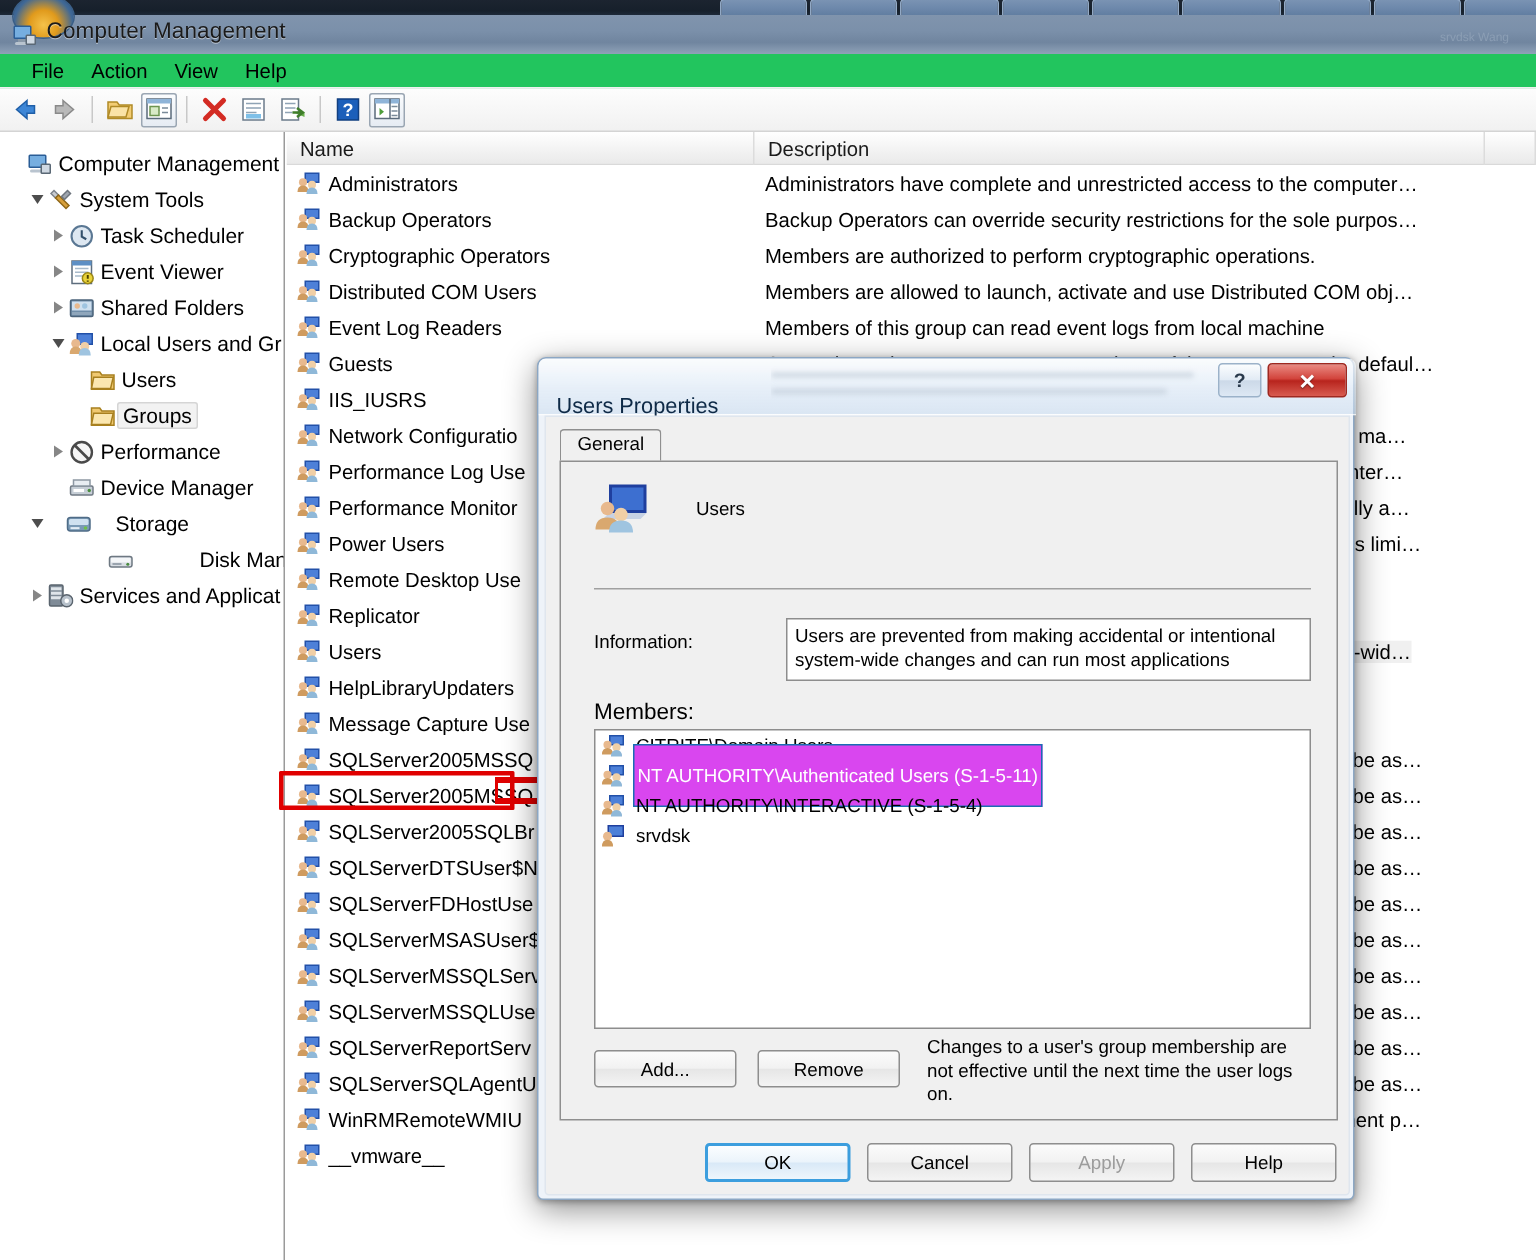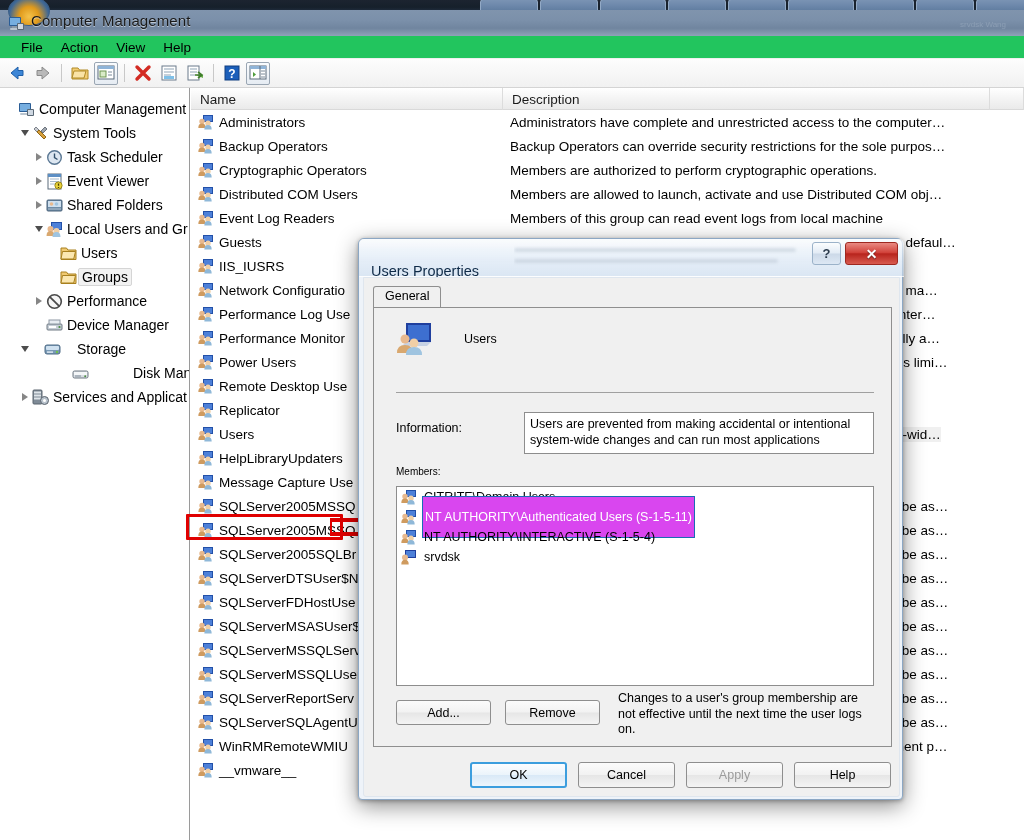--- a/index.html
+++ b/index.html
@@ -239,21 +239,21 @@
   .desc-label {
     position: absolute; left: 22px; top: 113px; font-size: 12.5px; color: #000;
   }
   .desc-box {
     position: absolute; left: 150px; top: 104px; width: 350px; height: 42px;
     background: #fff; border: 1px solid #8d8d8d;
     padding: 3px 5px; font-size: 12.5px; color: #000; line-height: 16px;
     overflow: hidden;
   }
   .mem-label {
-    position: absolute; left: 22px; top: 158px; font-size: 10px; color: #000;
+    position: absolute; left: 22px; top: 158px; font-size: 15px; color: #000;
   }
   .mem-box {
     position: absolute; left: 22px; top: 178px; width: 478px; height: 200px;
     background: #fff; border: 1px solid #8d8d8d; overflow: hidden;
   }
   .mem-row {
     height: 20px; display: flex; align-items: center;
     font-size: 12.5px; color: #000; padding-left: 4px;
   }
   .mem-row .mico { width: 16px; height: 16px; margin-right: 5px; flex: 0 0 16px; }

